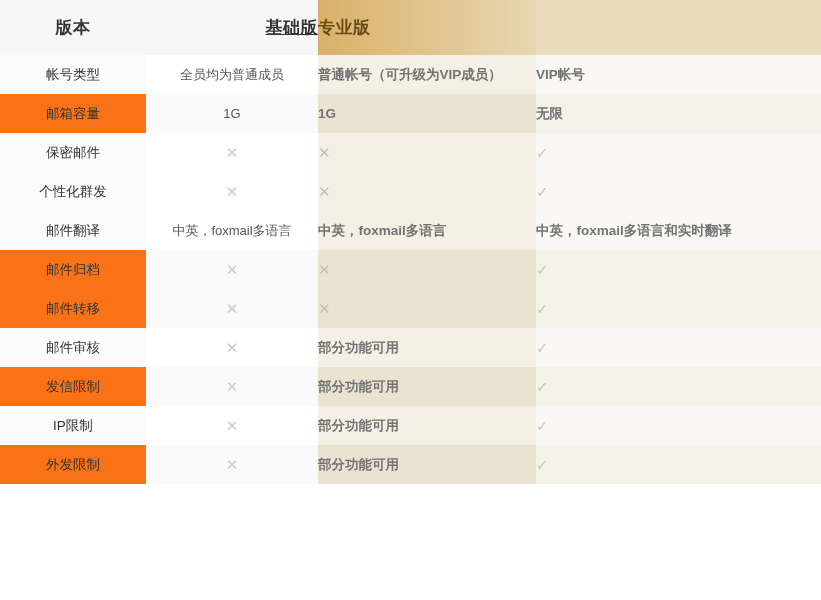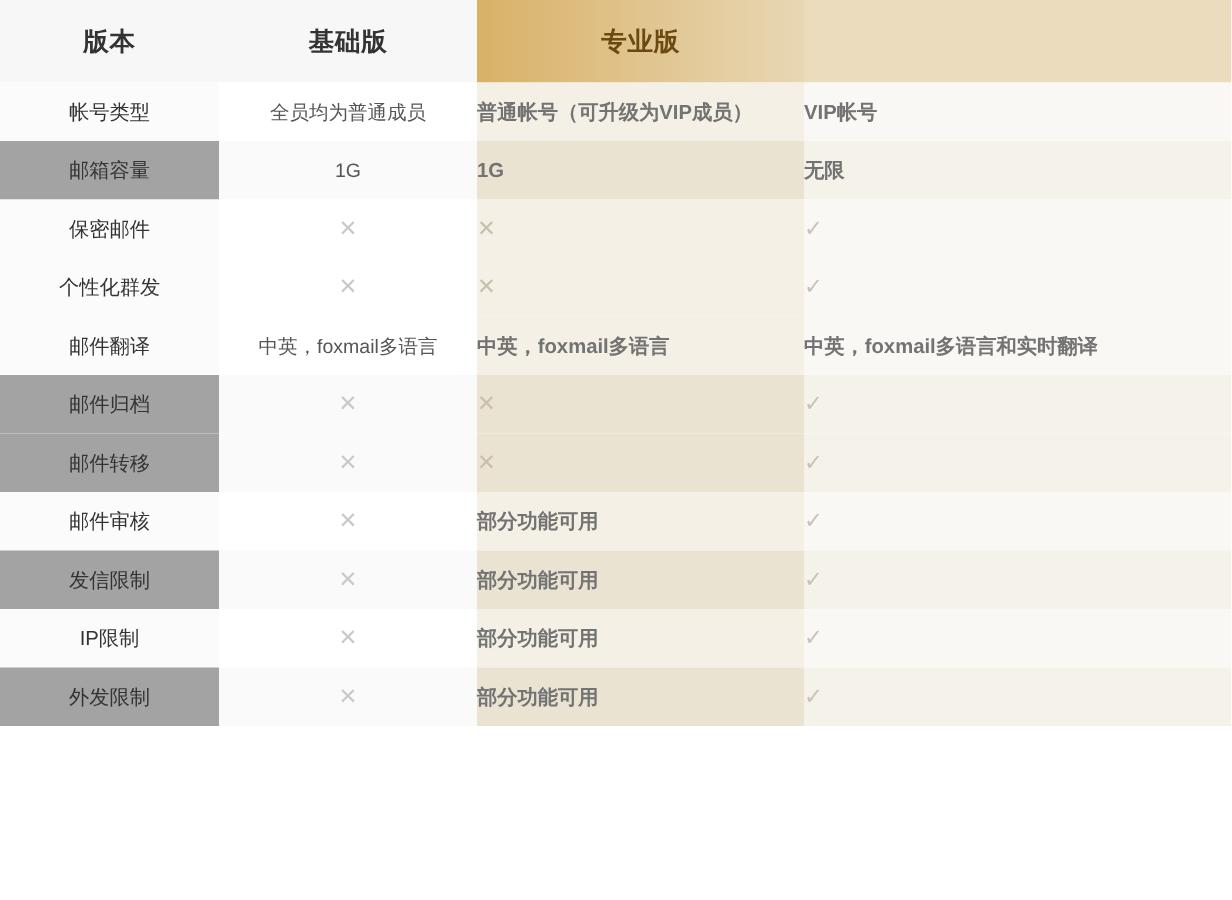--- a/index.html
+++ b/index.html
@@ -41,47 +41,48 @@
   .hdr-feature {
     background: #f7f7f7;
     color: #333;
     text-align: center;
     border-right: 1px solid #e9e9e9;
     border-bottom: 1px solid #eeeeee;
   }
   .hdr-basic {
     background: #f7f7f7;
     color: #333;
-    text-align: center;
+    text-align: right;
     padding-left: 28px;
     border-right: 1px solid #e9e9e9;
     border-bottom: 1px solid #eeeeee;
+    text-decoration: underline;
   }
   .hdr-pro {
     background: linear-gradient(to right, #d9b168, #e8d7b4);
     color: #6a4a12;
-    text-align: center;
+    text-align: left;
     padding-left: 28px;
   }
   .hdr-vip {
     background: #ebdcbd;
   }
 
   
   .feat-cell {
     height: 39px;
     text-align: center;
     font-size: 13.5px;
     color: #333333;
     background: #fbfbfb;
     border-right: 1px solid #ededed;
     border-bottom: 1px solid #f0f0f0;
     font-weight: normal;
   }
-  tr.alt .feat-cell { background: #a3a3a3; }
+  tr.alt .feat-cell { background: #f97316; }
 
   .val-cell {
     height: 39px;
     font-size: 13px;
     color: #555555;
     padding-left: 28px;
     border-right: 1px solid #ededed;
     border-bottom: 1px solid #f0f0f0;
     background: #ffffff;
     text-align: center;

